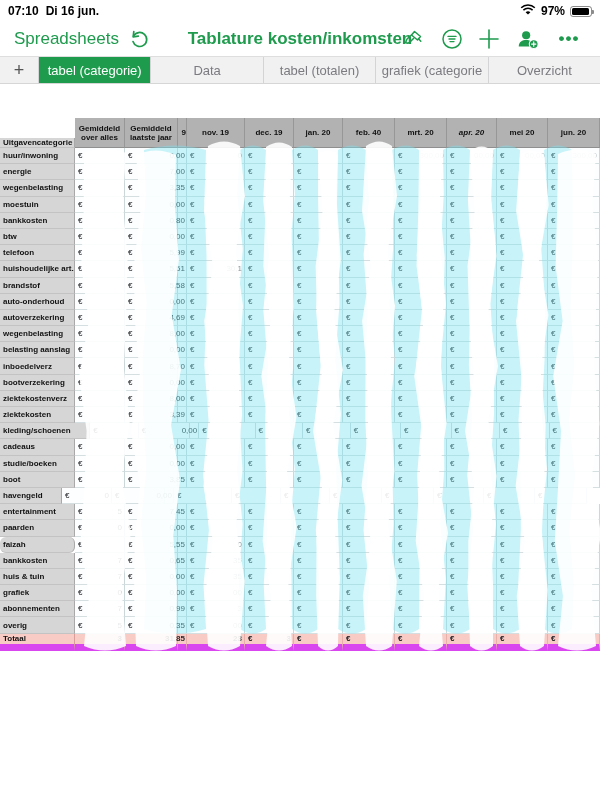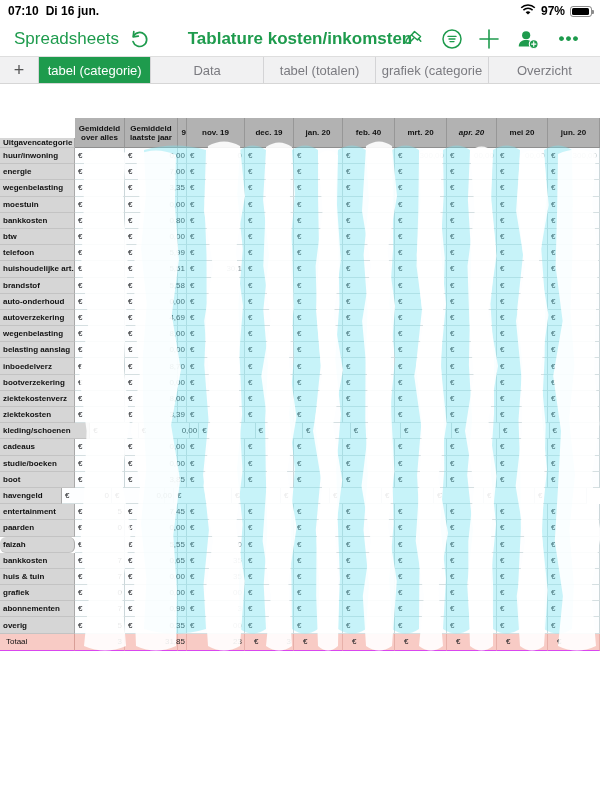--- a/index.html
+++ b/index.html
@@ -41,21 +41,21 @@
   .brow{height:16.2px;}
   .cell.cat{background:#d6d6d6;border-right:1px solid #a9a9a9;border-bottom:1px solid #c3c3c3;font-weight:700;padding-left:3px;white-space:nowrap;color:#111;}
   .euro{margin-left:3px;color:#16181c;}
   .frag{margin-left:auto;padding-right:2px;white-space:nowrap;}
   .frag.dark{color:#1d1f24;}
   .frag.faint{color:#c0c8cc;}
   .frag.mid{color:#8a979c;}
   .cell.okt{overflow:visible;justify-content:flex-end;}
   .cell.okt .frag{padding-right:1px;}
   .totrow{height:17px;}
-  .totrow .cell{background:#f8cbc5;border-bottom:1px solid #d946ef;border-right:1px solid #e7b0a9;font-weight:400;padding-left:6px;}
+  .totrow .cell{background:#f8cbc5;border-bottom:7px solid #d946ef;border-right:1px solid #e7b0a9;font-weight:700;}
   .totrow .cell.cat{background:#f8cbc5;border-right:1px solid #d99e97;}
   .totrow .frag{color:#2a2a2a;}
 
   #overlay{position:absolute;top:0;left:0;pointer-events:none;}
 </style>
 </head>
 <body>
 <div id="screen">
 
   <div class="statusbar">

